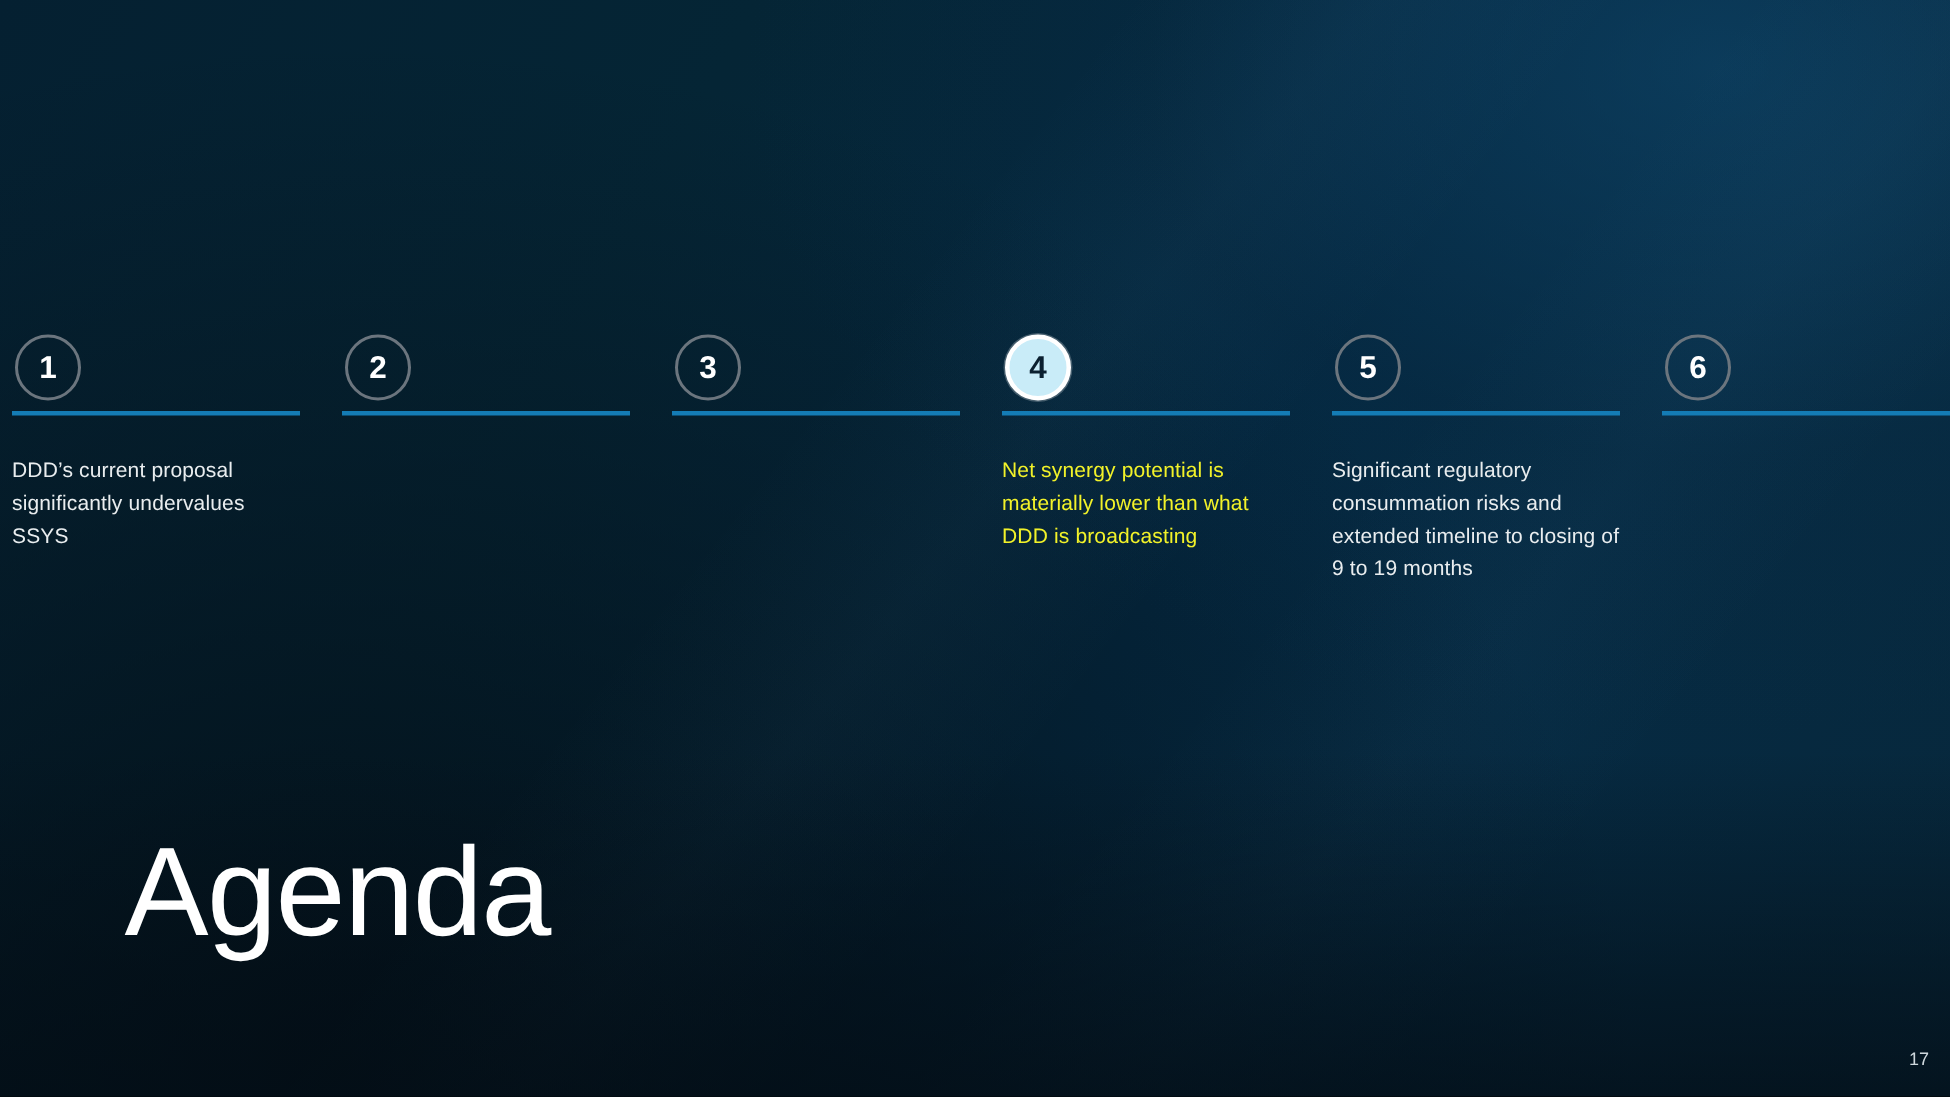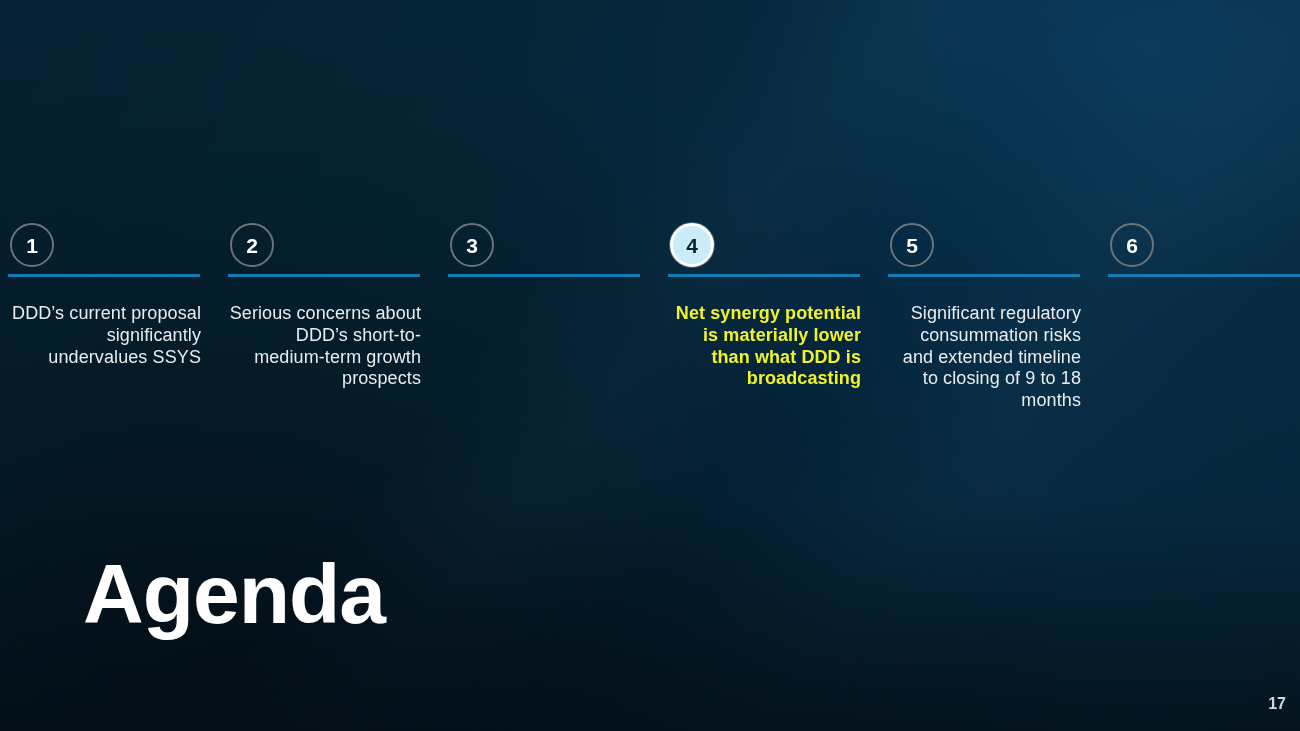--- a/index.html
+++ b/index.html
@@ -70,81 +70,79 @@
     height:3px;
     width:192px;
     background:#147cb5;
     margin-top:7px;
   }
 
   .col-text {
     margin-top:26px;
     width:193px;
     color:#e9edef;
-    font-size:18px;
+    font-size:14px;
     line-height:21.8px;
     letter-spacing:0.1px;
-    text-align:right;
   }
   .agenda-col.active .col-text {
     color:#f2f229;
-    font-weight:bold;
+    font-weight:normal;
   }
 
   
   #slide-title {
     position:absolute;
     left:83px; top:552px;
     color:#ffffff;
     font-size:84px;
-    font-weight:bold;
+    font-weight:normal;
     letter-spacing:-1px;
     line-height:1;
     z-index:3;
   }
 
   
   #page-number {
     position:absolute;
     right:14px; bottom:18px;
     color:#cfd8dd;
-    font-size:16px;
-    font-weight:bold;
+    font-size:12px;
+    font-weight:normal;
     z-index:3;
   }
 </style>
 </head>
 <body>
 
 <div id="slide">
 
   <div id="agenda-row">
       <div class="agenda-col">
         <div class="num-circle">1</div>
         <div class="col-rule"></div>
         <div class="col-text">DDD’s current proposal significantly undervalues SSYS</div>
       </div>
       <div class="agenda-col">
         <div class="num-circle">2</div>
         <div class="col-rule"></div>
-        <div class="col-text">Serious concerns about DDD’s short-to-medium-term growth prospects</div>
       </div>
       <div class="agenda-col">
         <div class="num-circle">3</div>
         <div class="col-rule"></div>
       </div>
       <div class="agenda-col active">
         <div class="num-circle">4</div>
         <div class="col-rule"></div>
         <div class="col-text">Net synergy potential is materially lower than what DDD is broadcasting</div>
       </div>
       <div class="agenda-col">
         <div class="num-circle">5</div>
         <div class="col-rule"></div>
-        <div class="col-text">Significant regulatory consummation risks and extended timeline to closing of 9 to 18 months</div>
+        <div class="col-text">Significant regulatory consummation risks and extended timeline to closing of 9 to 19 months</div>
       </div>
       <div class="agenda-col">
         <div class="num-circle">6</div>
         <div class="col-rule"></div>
       </div>
     </div>
 
   <div id="slide-title">Agenda</div>
 
   <div id="page-number">17</div>

